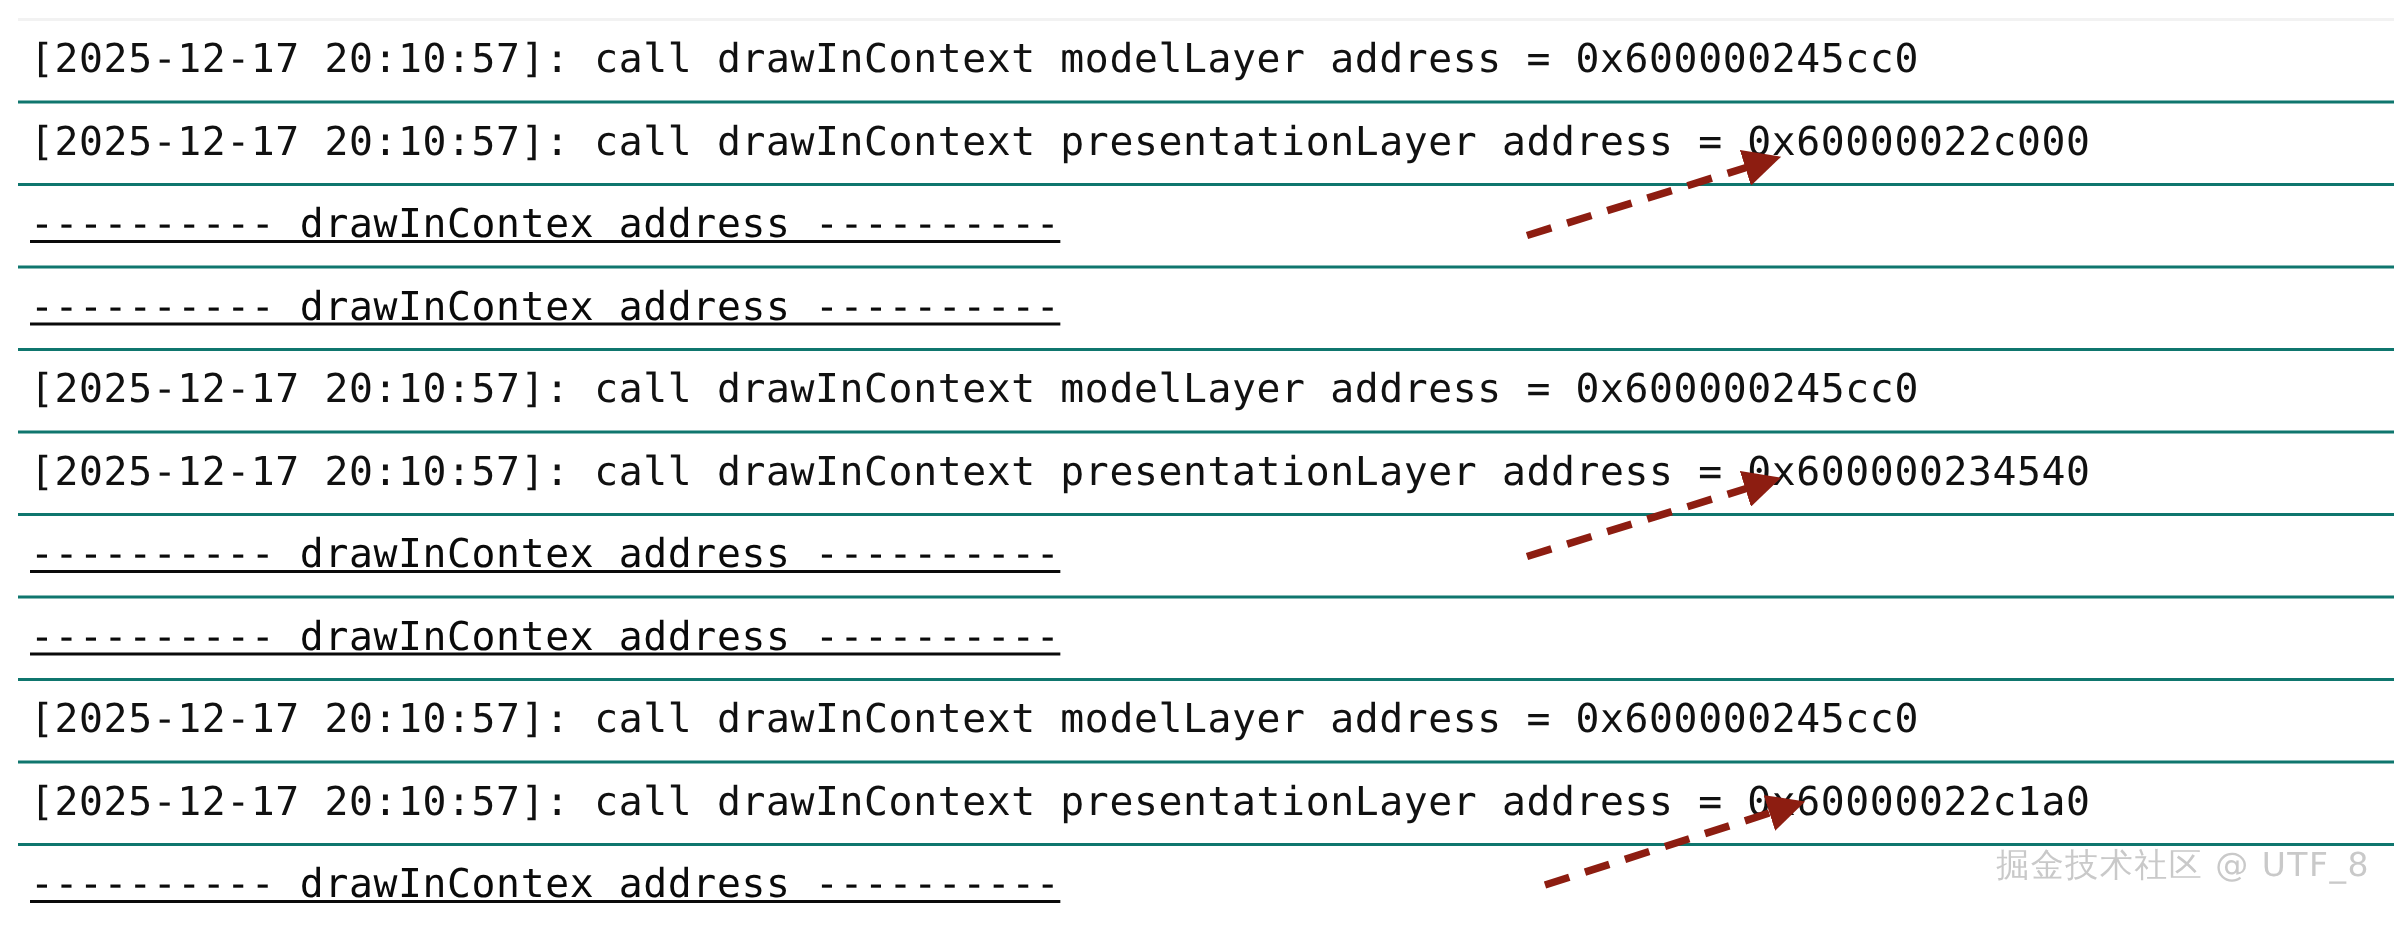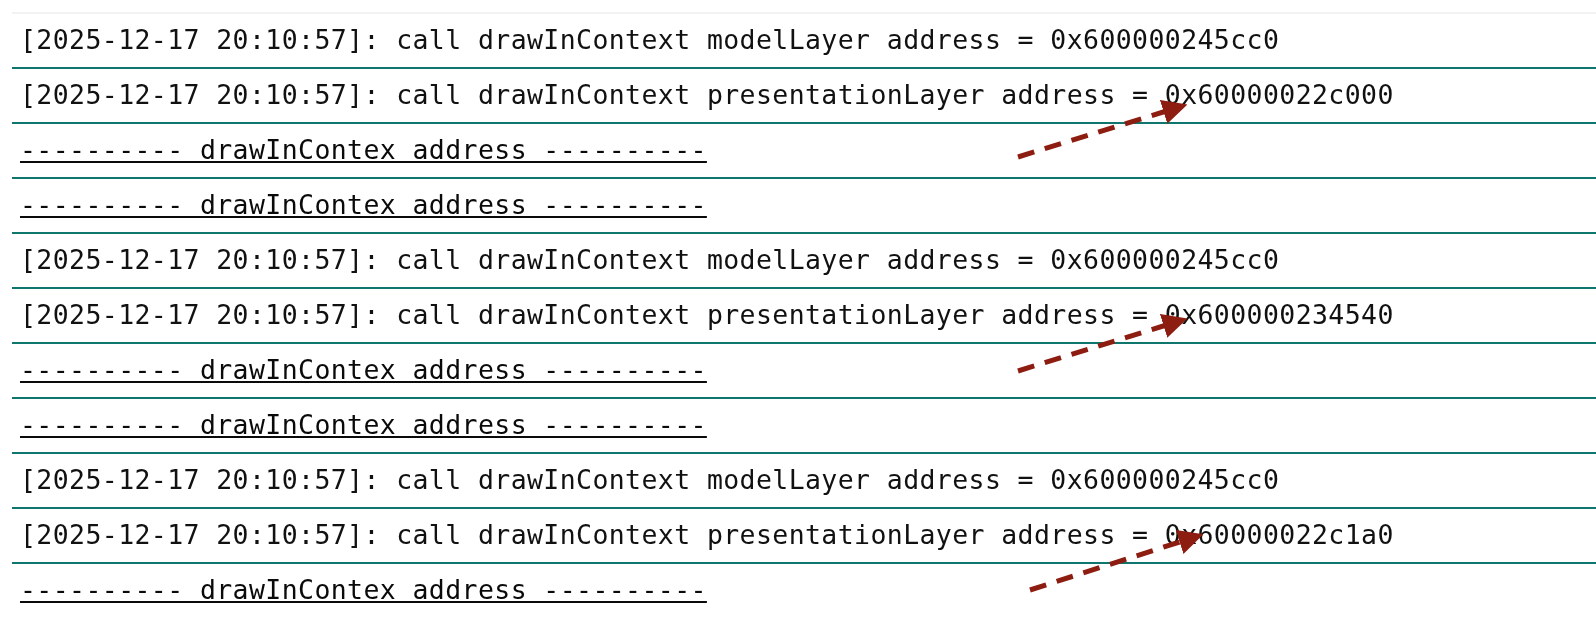--- a/index.html
+++ b/index.html
@@ -118,14 +118,15 @@
         <path d="M0,0 L5,2.5 L0,5 Z" fill="#8d1d11"></path>
       </marker>
     </defs>
     <g>
       <line x1="1018" y1="157" x2="1176" y2="108" stroke="#8d1d11" stroke-width="5" stroke-dasharray="17 11" stroke-linecap="butt" marker-end="url(#arrowhead)"></line>
       <line x1="1018" y1="371" x2="1176" y2="322" stroke="#8d1d11" stroke-width="5" stroke-dasharray="17 11" stroke-linecap="butt" marker-end="url(#arrowhead)"></line>
       <line x1="1030" y1="590" x2="1192" y2="538" stroke="#8d1d11" stroke-width="5" stroke-dasharray="17 11" stroke-linecap="butt" marker-end="url(#arrowhead)"></line>
     </g>
   </svg>
 
+  <div class="watermark">掘金技术社区 @ UTF_8</div>
 
 </div>
 
 </body></html>

